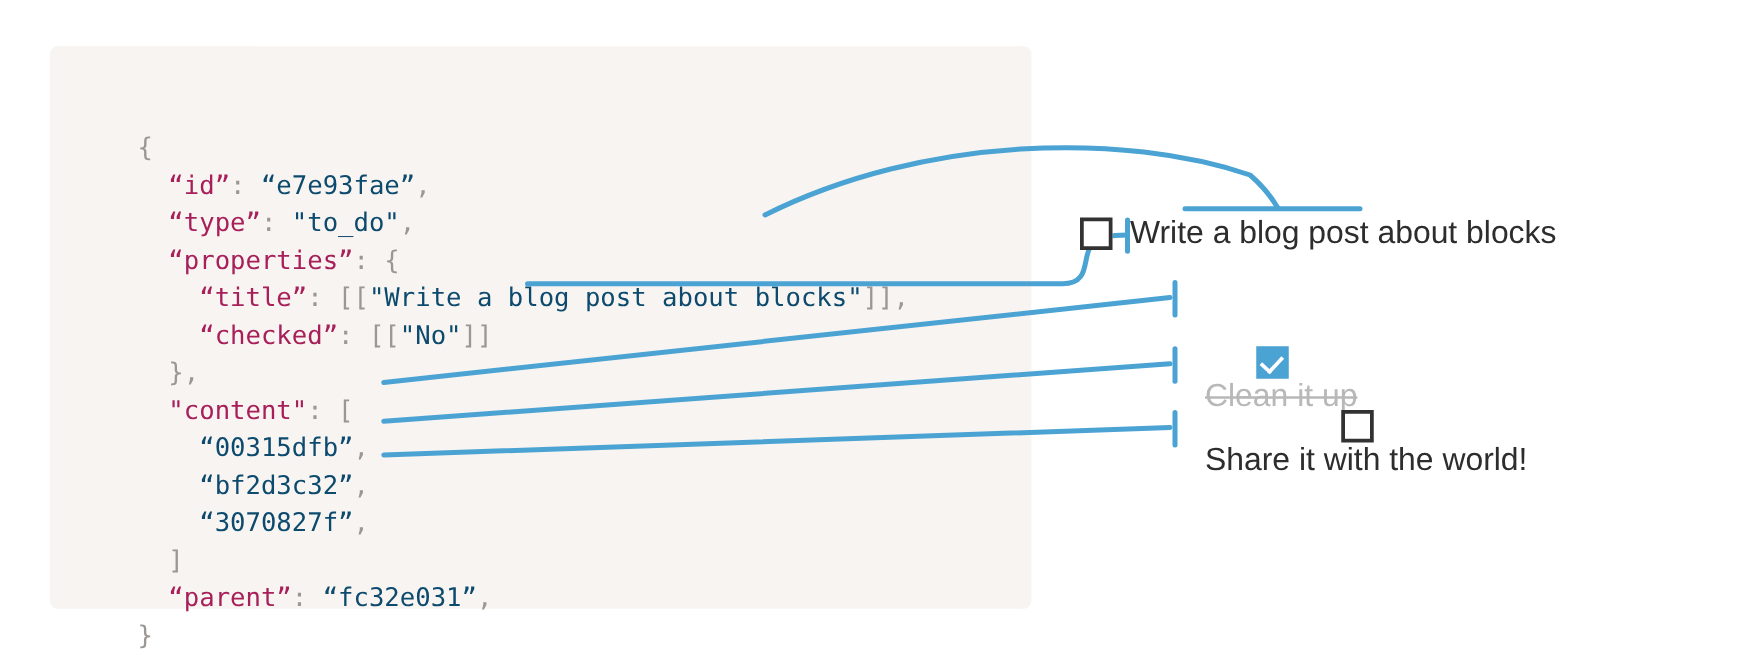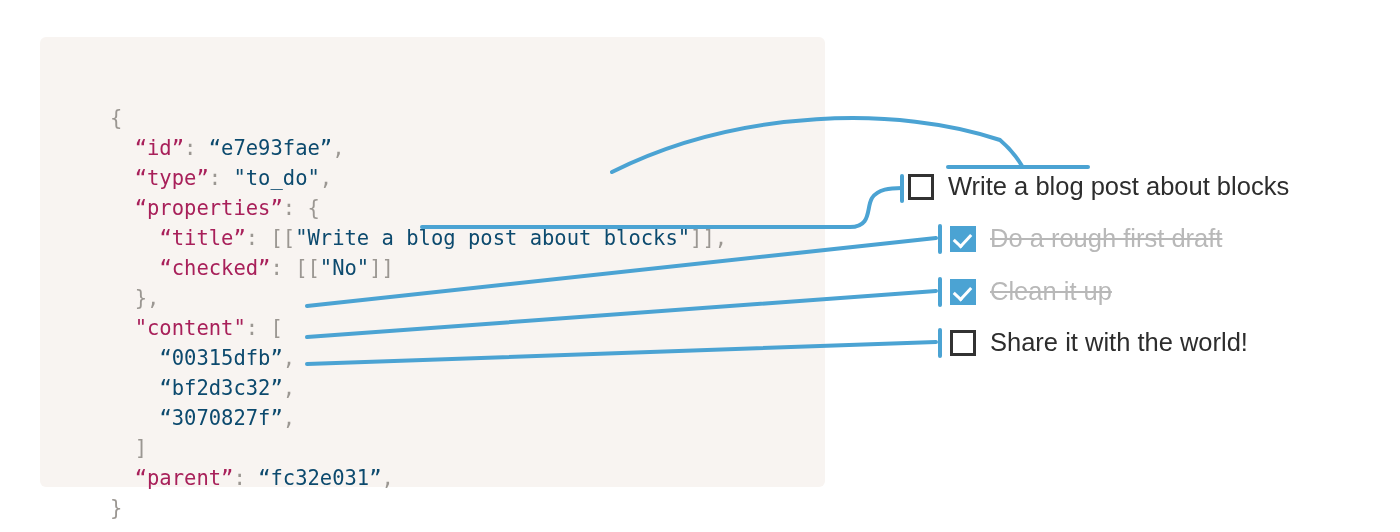--- a/index.html
+++ b/index.html
@@ -57,24 +57,24 @@
     left: 0;
     top: 0;
     width: 1400px;
     height: 532px;
   }
   .todo-row {
     position: absolute;
     display: flex;
     align-items: center;
   }
-  .row-1 { left: 908px; top: 172px; }
+  .row-1 { left: 864px; top: 172px; }
   .row-2 { left: 950px; top: 224px; }
-  .row-3 { left: 950px; top: 277px; }
-  .row-4 { left: 950px; top: 328px; }
+  .row-3 { left: 950px; top: 277px; flex-direction: column; }
+  .row-4 { left: 950px; top: 328px; flex-direction: column; }
 
   .box {
     width: 26px;
     height: 26px;
     box-sizing: border-box;
     flex: 0 0 auto;
     position: relative;
   }
   .box.unchecked {
     border: 3px solid #323232;
@@ -137,24 +137,20 @@
     </g>
   </svg>
 
   <div id="checklist">
 
     <div class="todo-row row-1">
       <span class="box unchecked"></span>
       <span class="todo-label">Write a blog post about blocks</span>
     </div>
 
-    <div class="todo-row row-2">
-      <span class="box checked"></span>
-      <span class="todo-label done">Do a rough first draft</span>
-    </div>
 
     <div class="todo-row row-3">
       <span class="box checked"></span>
       <span class="todo-label done">Clean it up</span>
     </div>
 
     <div class="todo-row row-4">
       <span class="box unchecked"></span>
       <span class="todo-label">Share it with the world!</span>
     </div>

